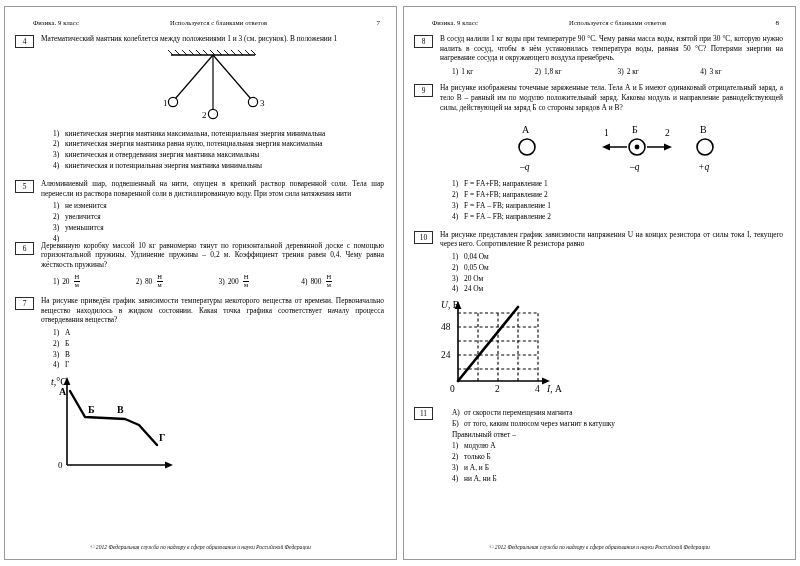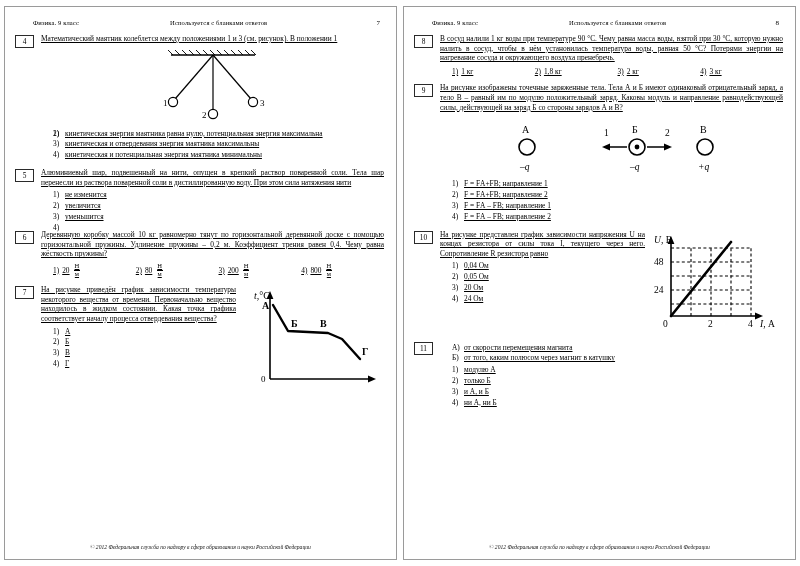--- a/index.html
+++ b/index.html
@@ -58,29 +58,29 @@
     width: 17px;
     height: 11px;
     border: 1px solid #2a2a2a;
     font-size: 7.4px;
     text-align: center;
     line-height: 11px;
     margin-right: 7px;
     margin-top: 1px;
     background: #fff;
   }
-  .qbody { flex: 1 1 auto; min-width: 0; text-decoration: underline; }
+  .qbody { flex: 1 1 auto; min-width: 0; }
   .stem {
     text-align: justify;
     text-justify: inter-word;
     margin: 0 0 3px 0;
     font-size: 7.4px;
     line-height: 1.3;
   }
-  .stem-wrap { display: flex; align-items: flex-start; gap: 8px; }
+  .stem-wrap { display: flex; align-items: flex-start; gap: 0; flex-direction: column; }
   .stem-wrap .stem { flex: 1 1 auto; }
 
   ol.opts {
     list-style: none;
     margin: 2px 0 0 0;
     padding: 0 0 0 12px;
   }
   ol.opts li {
     position: relative;
     margin-bottom: 1.4px;
@@ -192,21 +192,21 @@
             <circle cx="60" cy="55" r="4.6" fill="#fff" stroke="#000" stroke-width="1.2"></circle>
             <circle cx="100" cy="67" r="4.6" fill="#fff" stroke="#000" stroke-width="1.2"></circle>
             <circle cx="140" cy="55" r="4.6" fill="#fff" stroke="#000" stroke-width="1.2"></circle>
             <text x="50" y="58.5" font-family="Liberation Serif, serif" font-size="9" fill="#000">1</text>
             <text x="89" y="70.5" font-family="Liberation Serif, serif" font-size="9" fill="#000">2</text>
             <text x="147" y="58.5" font-family="Liberation Serif, serif" font-size="9" fill="#000">3</text>
           </svg>
         </div>
 
         <ol class="opts">
-          <li><span class="mark">1)</span></li>
+          <li><span class="mark">1)</span><span>кинетическая энергия маятника максимальна, потенциальная энергия минимальна</span></li>
           <li><span class="mark">2)</span><span>кинетическая энергия маятника равна нулю, потенциальная энергия максимальна</span></li>
           <li><span class="mark">3)</span><span>кинетическая и отвердевания энергия маятника максимальны</span></li>
           <li><span class="mark">4)</span><span>кинетическая и потенциальная энергия маятника минимальны</span></li>
         </ol>
       </div>
     </div>
 
     <div class="q">
       <div class="qnum">5</div>
       <div class="qbody">
@@ -429,20 +429,21 @@
       </div>
     </div>
 
     <div class="q">
       <div class="qnum">11</div>
       <div class="qbody">
         <ul class="plain">
           <li><span class="mark">А)</span><span>от скорости перемещения магнита</span></li>
           <li><span class="mark">Б)</span><span>от того, каким полюсом через магнит в катушку</span></li>
         </ul>
+        <p class="plaintext">Правильный ответ –</p>
         <ol class="opts">
           <li><span class="mark">1)</span><span>модулю А</span></li>
           <li><span class="mark">2)</span><span>только Б</span></li>
           <li><span class="mark">3)</span><span>и А, и Б</span></li>
           <li><span class="mark">4)</span><span>ни А, ни Б</span></li>
         </ol>
       </div>
     </div>
 
     <div class="footer">

